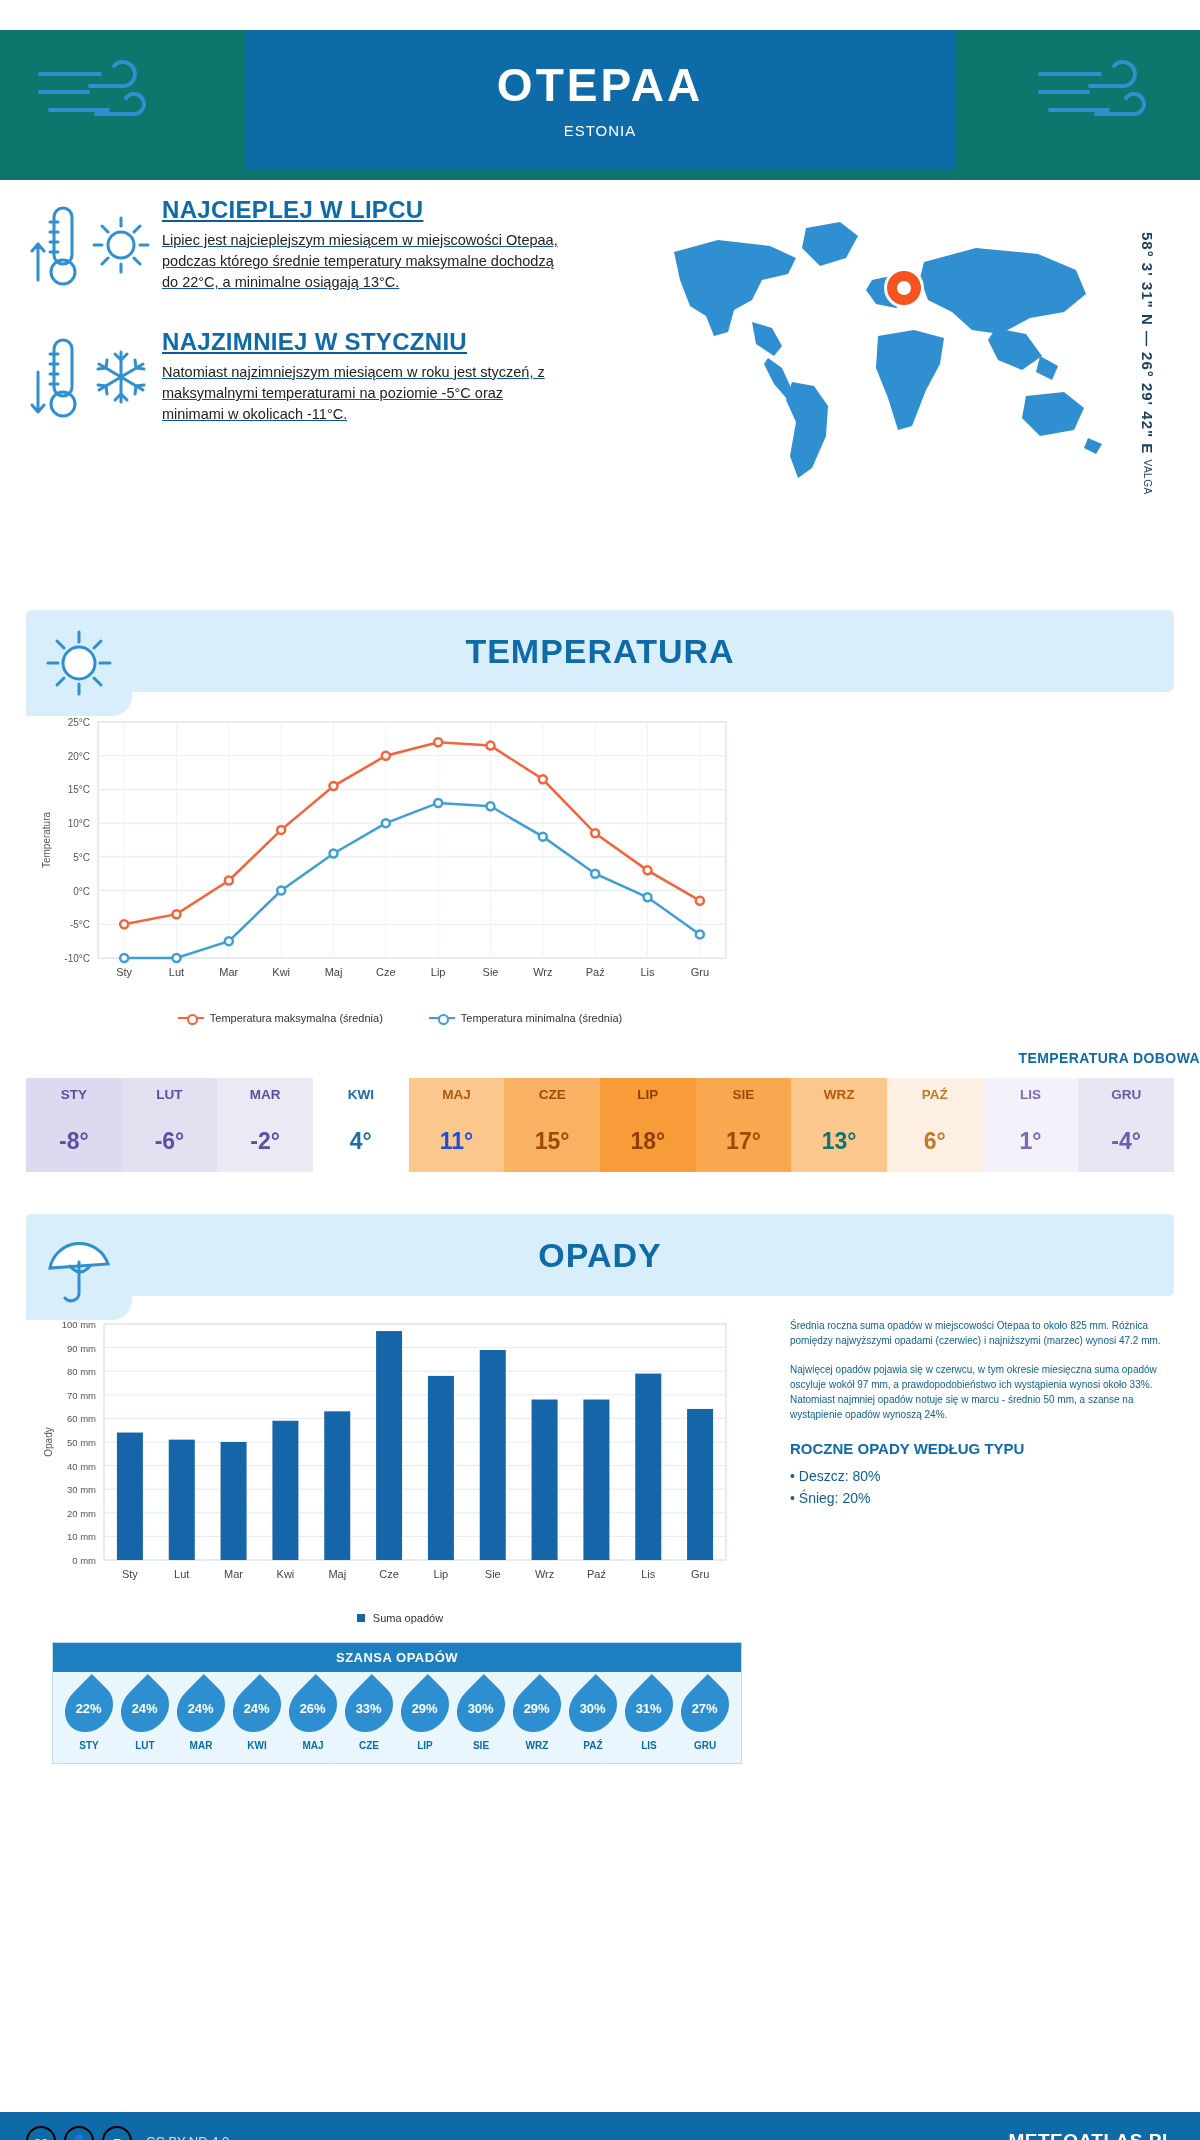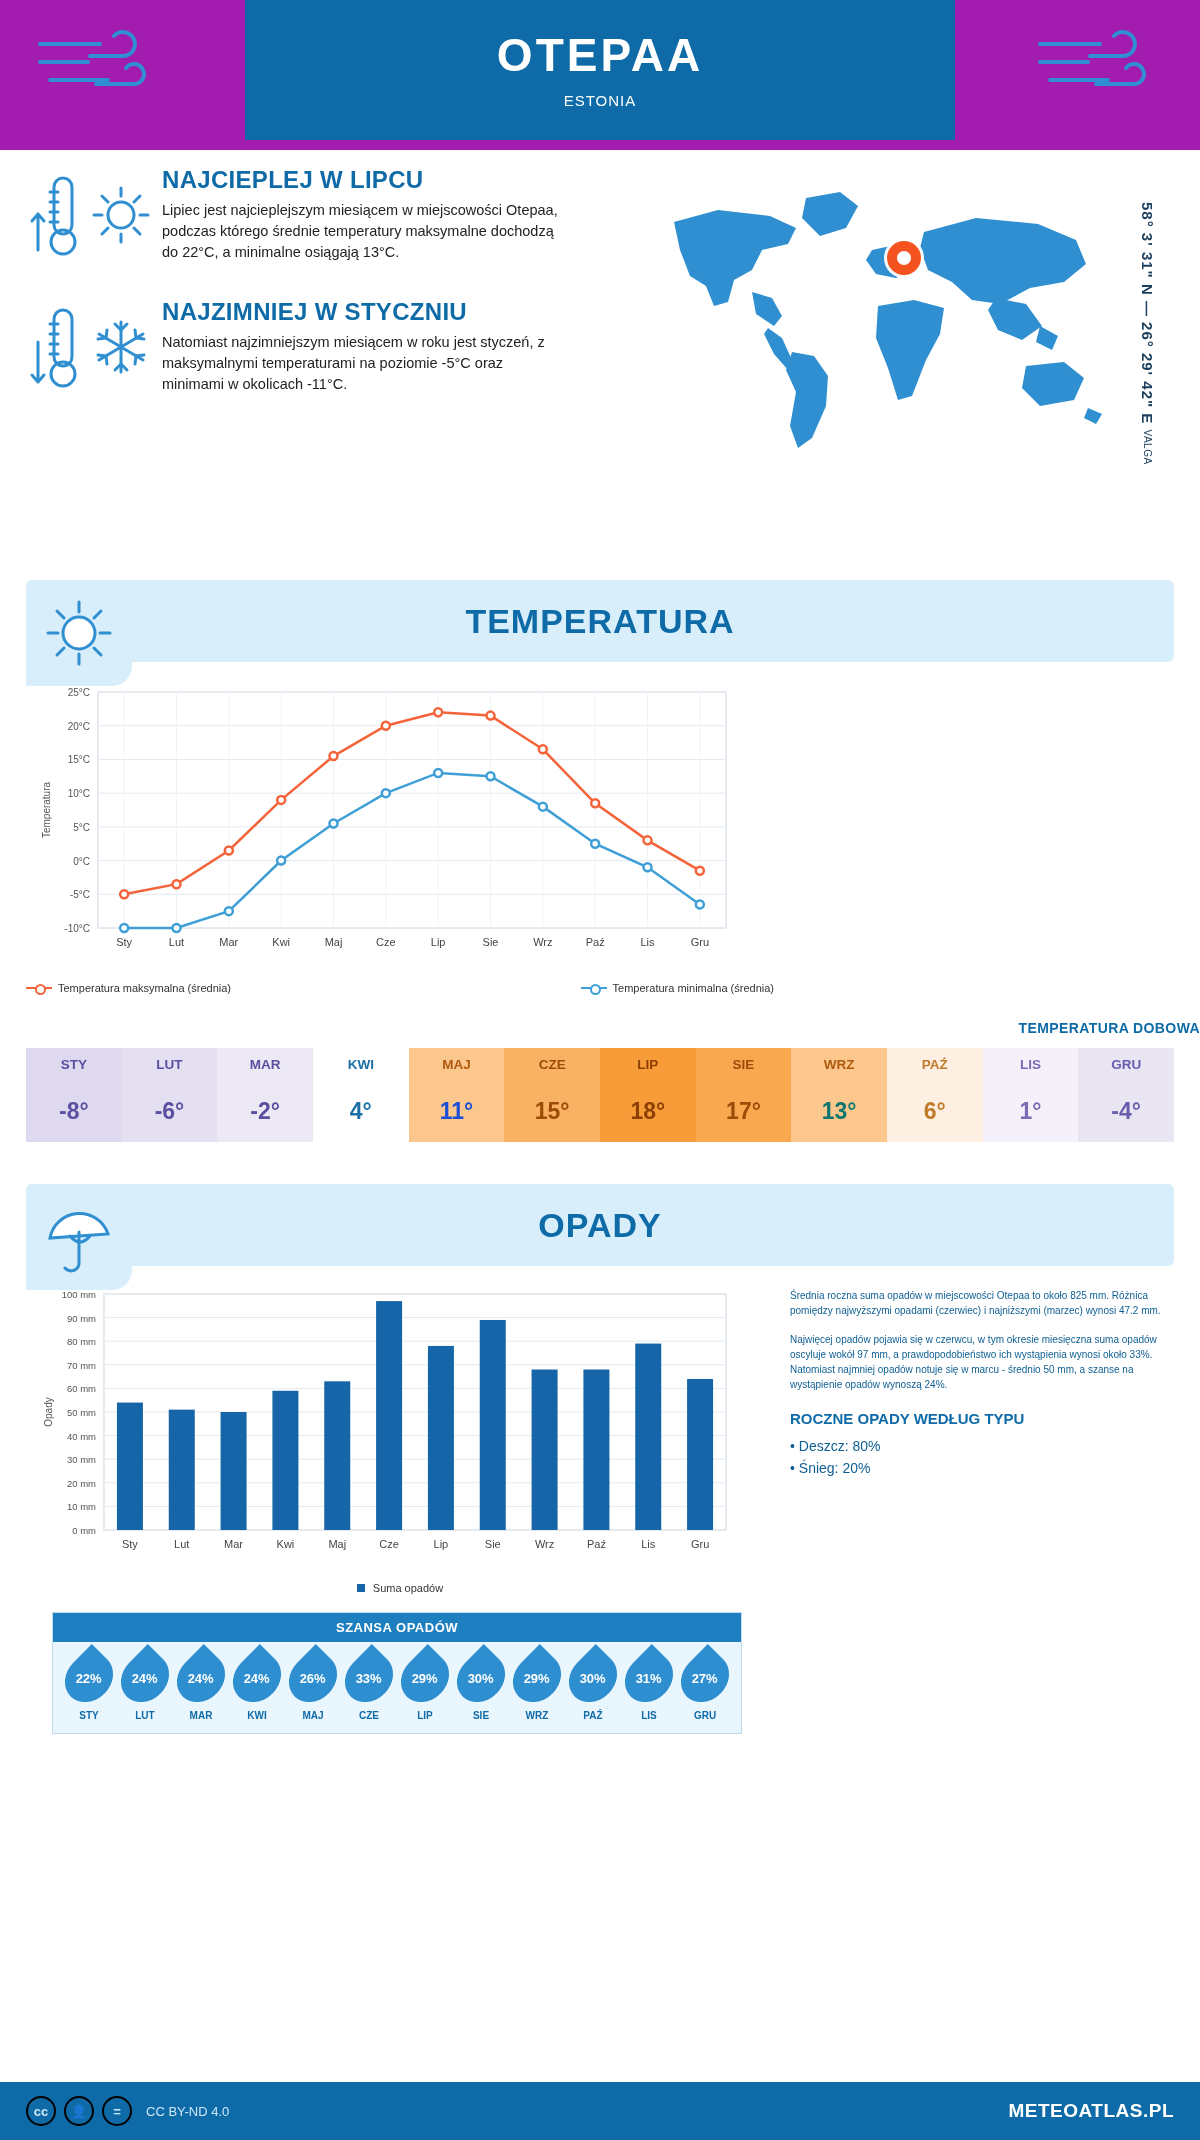--- a/index.html
+++ b/index.html
@@ -12,21 +12,22 @@
     color: #0b5a9e;
     position: relative;
     overflow: hidden;
   }
   .page { position: relative; width: 1200px; height: 2140px; }
 
   
   .header {
     position: relative;
     height: 150px;
-    background: #a21caf;
+    background: #0f766e;
+    margin-top: 30px;
   }
   .header-band {
     position: absolute;
     left: 245px; right: 245px; top: 0; height: 140px;
     background: #0e6ba8;
   }
   .header-band::after {
     content: "";
     position: absolute;
     left: 0; right: 0; bottom: -26px; height: 26px;
@@ -52,20 +53,21 @@
   }
   .wind-ico { position: absolute; top: 22px; }
   .wind-ico.left { left: 30px; }
   .wind-ico.right { right: 30px; }
 
   
   .intro {
     position: relative;
     padding: 14px 28px 0 28px;
     height: 430px;
+    text-decoration: underline;
   }
   .block {
     display: flex;
     align-items: flex-start;
     gap: 10px;
     margin-bottom: 26px;
     width: 600px;
   }
   .block .icons { display: flex; align-items: flex-start; gap: 6px; padding-top: 6px; }
   .block h2 {
@@ -147,21 +149,21 @@
   }
   .chart-right p {
     margin: 0 0 14px 0;
     font-size: 14px;
     line-height: 1.5;
     color: #0e5f93;
   }
   .plot { position: relative; }
   .legend {
     display: flex;
-    justify-content: space-between;
+    justify-content: center;
     gap: 46px;
     margin-top: 8px;
     font-size: 11px;
     color: #333;
   }
   .legend span.l { display: inline-flex; align-items: center; gap: 6px; }
   .swatch { width: 26px; height: 2px; display: inline-block; position: relative; }
   .swatch::after {
     content: "";
     position: absolute;

